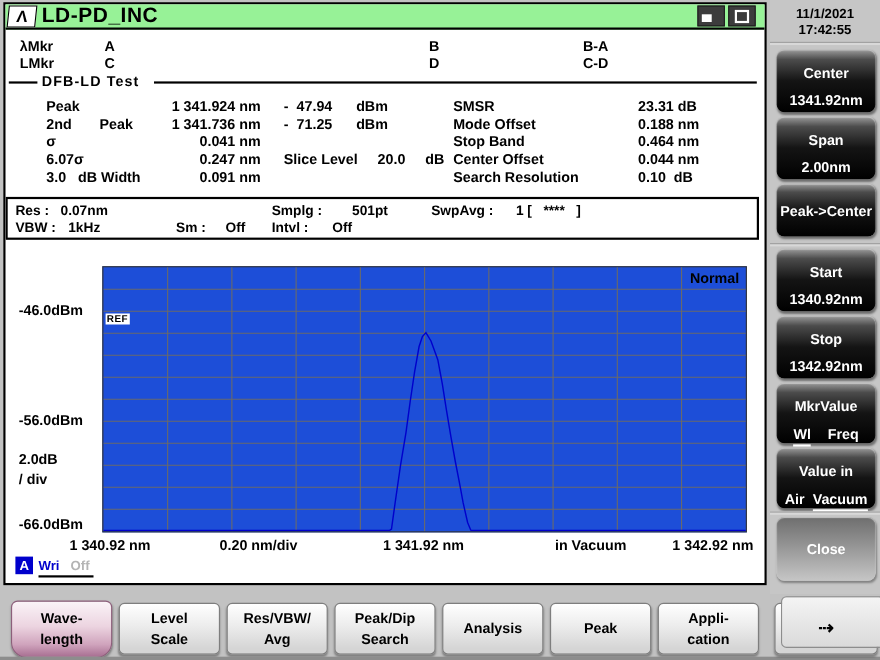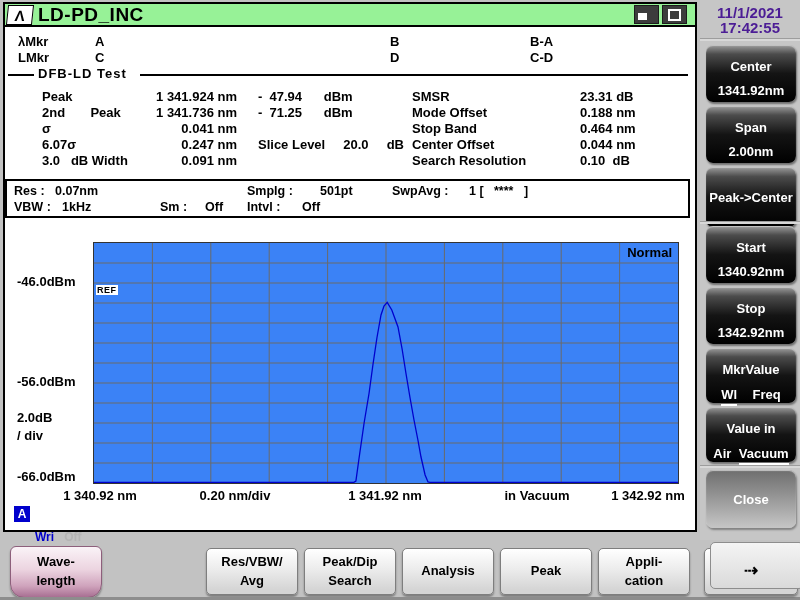--- a/index.html
+++ b/index.html
@@ -23,37 +23,37 @@
   .abs{position:absolute;font-size:13px;line-height:14px;}
 
   .rule{position:absolute;height:0;border-top:2px solid #000;}
 
   
   .settings-box{position:absolute;left:0px;top:175px;width:685px;height:39px;border:2px solid #000;
                 box-sizing:border-box;background:#fff;}
   .settings-box .abs{font-size:12.5px;}
 
   
-  .grid{position:absolute;left:88px;top:238px;width:584px;height:240px;border:1px solid #333;background:#3b82f6;}
+  .grid{position:absolute;left:88px;top:238px;width:584px;height:240px;border:1px solid #333;background:#1d4ed8;}
   .grid svg{display:block;width:584px;height:240px;}
   .normal-label{position:absolute;right:6px;top:2px;font-size:13px;}
   .ref-label{position:absolute;left:2px;top:42px;font-size:9px;letter-spacing:.5px;background:#fff;padding:0 1px;}
   .xlab{position:absolute;top:484px;transform:translateX(-50%);font-size:13px;white-space:nowrap;}
 
   
   .trace-ind{position:absolute;left:9px;top:502px;display:flex;align-items:flex-start;font-size:12px;}
   .trace-box{width:16px;height:16px;background:var(--indicator,#0000cc);color:#fff;display:flex;
              align-items:center;justify-content:center;font-size:12px;}
-  .trace-modes{margin-left:5px;border-bottom:2px solid #000;padding:1px 4px 2px 0;display:flex;gap:10px;margin-top:23px;}
+  .trace-modes{margin-left:5px;border-bottom:2px solid #000;padding:1px 4px 2px 0;display:flex;gap:10px;}
   .mode-on{color:var(--indicator,#0000cc);}
   .mode-off{color:#b4b4b4;}
 
   
   .right-panel{position:absolute;left:700px;top:0;width:100px;height:540px;background:#c6c6c6;}
-  .datetime{position:absolute;left:0;top:5px;width:100%;text-align:center;font-size:15px;color:#4c1d95;line-height:15px;}
+  .datetime{position:absolute;left:0;top:5px;width:100%;text-align:center;font-size:12px;color:#000000;line-height:15px;}
   .rp-divider{position:absolute;left:0;width:100%;height:3px;background:#d8d8d8;border-top:1px solid #9d9d9d;box-sizing:border-box;}
   .softkey{position:absolute;left:6px;width:90px;border-radius:7px;color:#fff;text-align:center;font-size:13px;
            background:linear-gradient(180deg,#9d9d9d 0%,#4c4c4c 16%,#141414 50%,#000 100%);
            box-shadow:inset 0 1px 1px rgba(255,255,255,.45), 1px 2px 2px rgba(0,0,0,.45);cursor:pointer;}
   .sk-title{margin-top:14px;}
   .sk-value{margin-top:9px;}
   .sk-single{display:flex;align-items:center;justify-content:center;height:100%;margin:0;}
   .sk-opts{display:flex;justify-content:space-evenly;margin-top:10px;}
   .sk-opt{padding-bottom:2px;border-bottom:2px solid transparent;}
   .sk-opt.selected{border-bottom-color:#fff;}
@@ -208,21 +208,21 @@
     <div class="rp-divider" style="top:38px"></div>
 
     <div class="softkey" style="top:45px;height:57px">
       <div class="sk-title">Center</div>
       <div class="sk-value">1341.92nm</div>
     </div>
     <div class="softkey" style="top:106px;height:57px">
       <div class="sk-title">Span</div>
       <div class="sk-value">2.00nm</div>
     </div>
-    <div class="softkey" style="top:167px;height:60px">
+    <div class="softkey" style="top:167px;height:48px">
       <div class="sk-single">Peak-&gt;Center</div>
     </div>
 
     <div class="rp-divider" style="top:221px"></div>
 
     <div class="softkey" style="top:226px;height:57px">
       <div class="sk-title">Start</div>
       <div class="sk-value">1340.92nm</div>
     </div>
     <div class="softkey" style="top:287px;height:57px">
@@ -248,20 +248,24 @@
 
     <div class="softkey gray" style="top:470px;height:58px">
       <div class="sk-single">Close</div>
     </div>
   </div>
 
   <div class="fkey active" style="left:10px">
     <div>Wave-</div>
     <div>length</div>
   </div>
+  <div class="fkey" style="left:108px">
+    <div>Level</div>
+    <div>Scale</div>
+  </div>
   <div class="fkey" style="left:206px">
     <div>Res/VBW/</div>
     <div>Avg</div>
   </div>
   <div class="fkey" style="left:402px">
     <div>Analysis</div>
     <div></div>
   </div>
   <div class="fkey" style="left:304px">
     <div>Peak/Dip</div>

